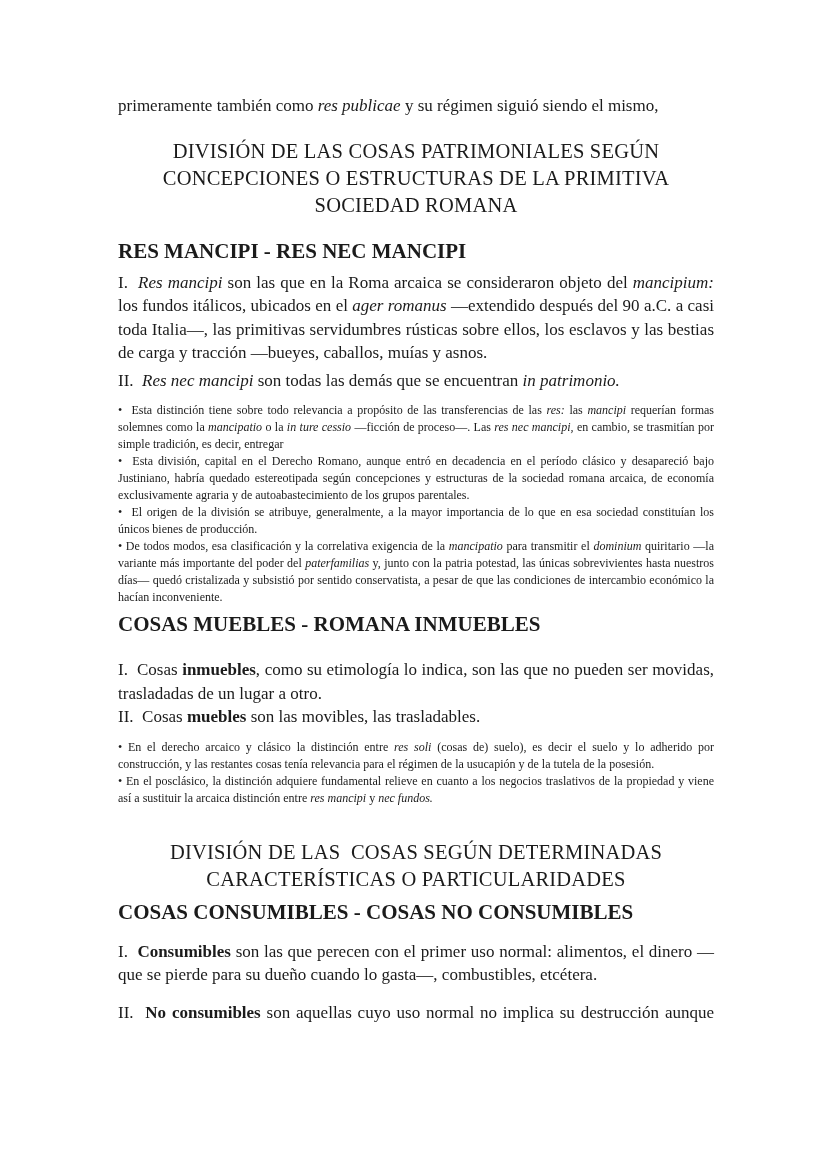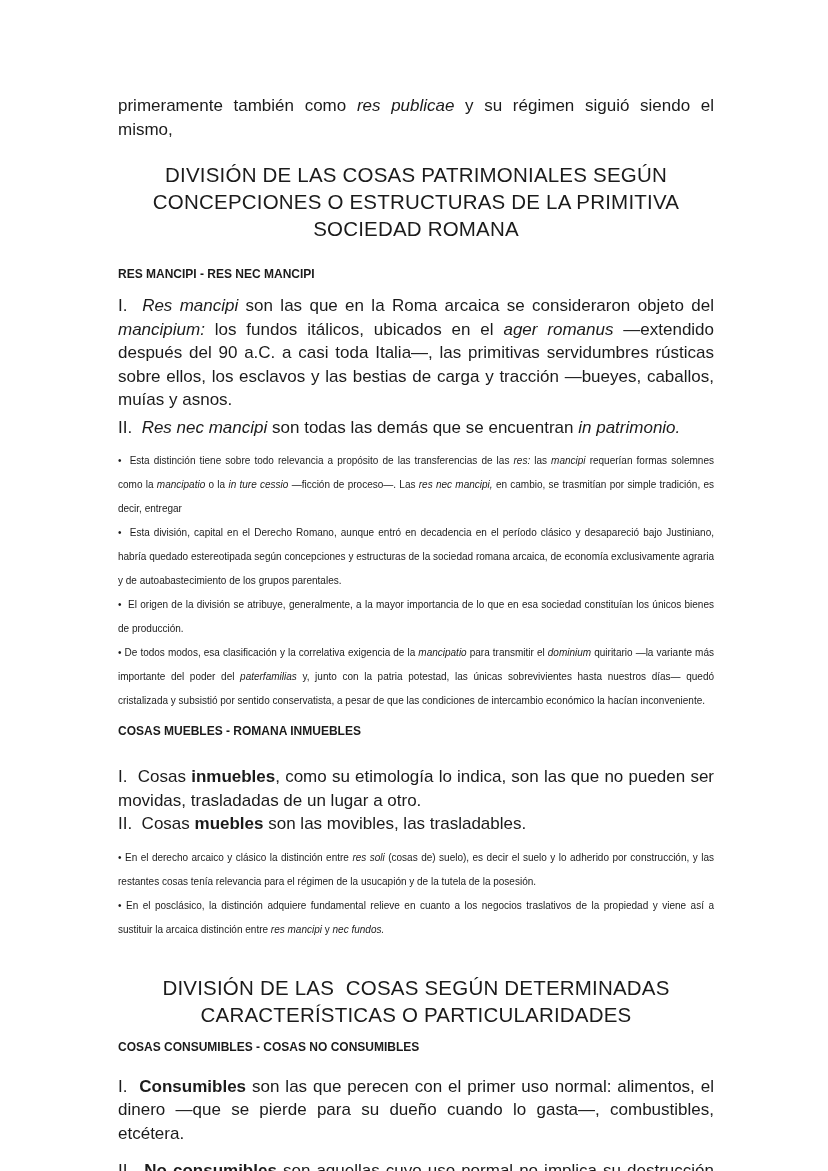--- a/index.html
+++ b/index.html
@@ -8,49 +8,49 @@
   }
   * { margin: 0; padding: 0; box-sizing: border-box; }
   html, body { background: #ffffff; }
   .page {
     position: relative;
     width: 828px;
     height: 1171px;
     background: var(--bg);
     color: var(--text);
     overflow: hidden;
-    font-family: Liberation Sans, sans-serif;
+    font-family: Liberation Serif, serif;
   }
   .content {
     padding: 94px 114px 0 118px;
   }
   p.body {
     font-size: 17px;
     line-height: 23.5px;
     text-align: justify;
   }
   p.body.no-justify { text-align: left; }
   p.body.stretch-last { text-align-last: justify; }
   .center-heading {
     margin-top: 20px;
     font-size: 20.5px;
     line-height: 27px;
     font-weight: normal;
     text-align: center;
     letter-spacing: 0.2px;
   }
   .section-title {
-    font-size: 12px;
+    font-size: 21px;
     line-height: 20px;
     font-weight: bold;
     text-align: left;
   }
   .bullets p {
-    font-size: 10px;
-    line-height: 24px;
+    font-size: 12px;
+    line-height: 17px;
     text-align: justify;
   }
   .it { font-style: italic; }
   .bd { font-weight: bold; }
 
   
   .t-res      { margin-top: 22px; }
   .p-res-1    { margin-top: 10px; }
   .p-res-2    { margin-top: 4px; }
   .b-res      { margin-top: 10px; }

